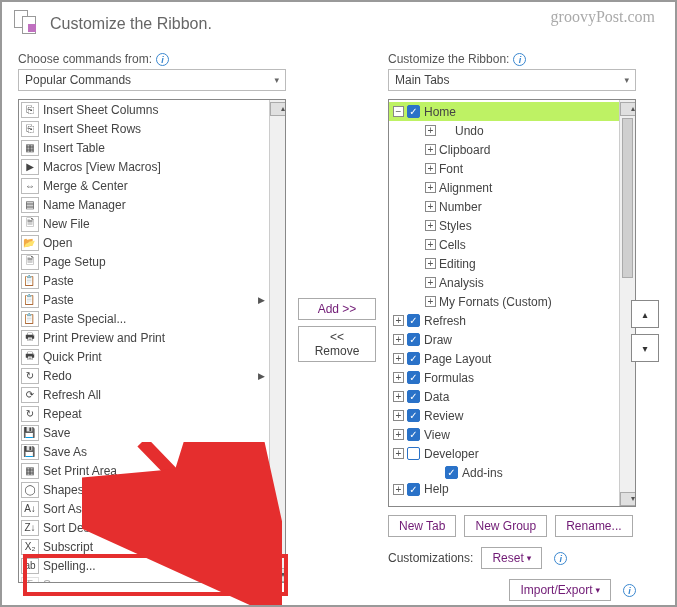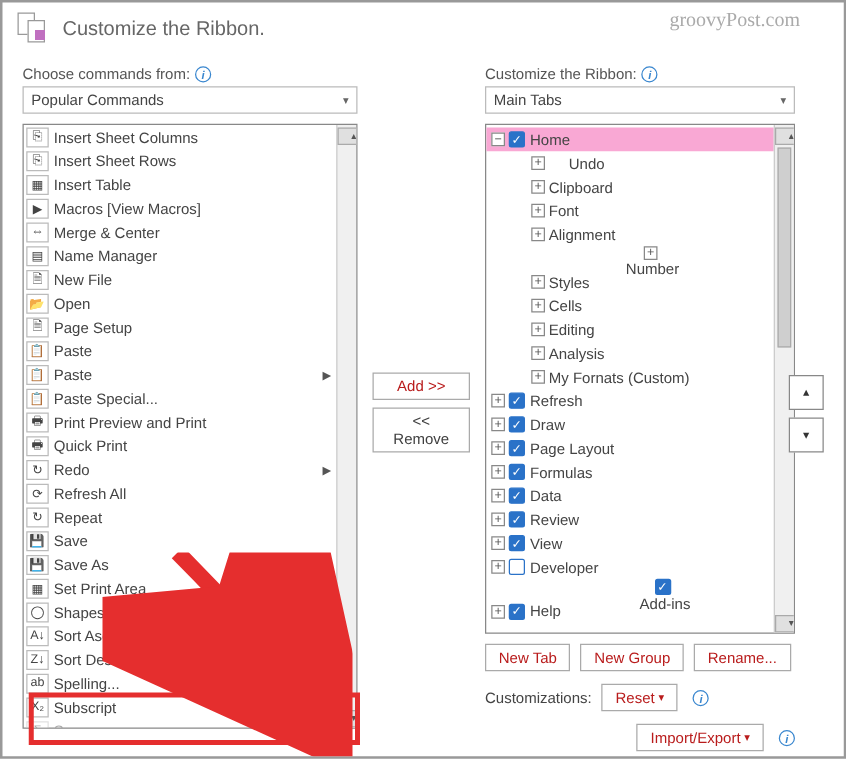--- a/index.html
+++ b/index.html
@@ -29,21 +29,21 @@
   border: 1px solid #999; background: #fff;
 }
 .header-icon .doc.a { left: 0; top: 0; }
 .header-icon .doc.b { left: 8px; top: 6px; }
 .header-icon .sq {
   position: absolute; width: 8px; height: 8px;
   background: #c070c0; left: 14px; top: 14px;
 }
 .header-title { font-size: 16px; color: #666; }
 .watermark {
-  position: absolute; top: 6px; right: 35px;
+  position: absolute; top: 6px; right: 20px;
   font-size: 16px; color: #aaa;
   font-family: Georgia, serif;
 }
 .cols {
   display: flex;
   padding: 4px 16px 0 16px;
   gap: 12px;
 }
 .col { flex: 0 0 268px; }
 .mid { flex: 0 0 78px; padding-top: 250px; }
@@ -126,21 +126,21 @@
   background: #cfcfcf; border: 1px solid #aaa;
 }
 .treebox .trows {
   position: absolute; left: 0; right: 16px; top: 0;
   padding: 2px 0;
 }
 .tnode {
   display: flex; align-items: center;
   height: 19px;
 }
-.tnode.sel { background: #f9a8d4; text-align: right; }
+.tnode.sel { background: #bef264; text-align: right; }
 .tnode .expander {
   width: 11px; height: 11px;
   border: 1px solid #888;
   font-size: 10px; line-height: 9px;
   text-align: center; color: #555;
   margin-right: 3px;
   background: #fff;
 }
 .tnode .expander.minus::before { content: "−"; }
 .tnode .expander.plus::before { content: "+"; }
@@ -155,21 +155,21 @@
 .tnode .chk.on::after { content: "✓"; }
 .tnode .chk.off { background: #fff; }
 .btn-row {
   display: flex; gap: 8px; margin-top: 8px;
 }
 .btn {
   border: 1px solid #aaa;
   background: #fff;
   padding: 3px 10px;
   font-size: 12px;
-  color: #b91c1c;
+  color: #701a75;
   display: inline-flex; align-items: center;
   gap: 3px;
 }
 .btn.disabled { color: #404040; }
 .fullw { width: 100%; justify-content: center; }
 .cust-row {
   display: flex; align-items: center;
   margin-top: 10px; gap: 8px;
 }
 .spin-group {
@@ -316,26 +316,26 @@
           </div>
           <div class="cmd-row">
             <span class="cico">A↓</span>
             <span>Sort Ascending</span>
           </div>
           <div class="cmd-row">
             <span class="cico">Z↓</span>
             <span>Sort Descending</span>
           </div>
           <div class="cmd-row">
+            <span class="cico">X₂</span>
+            <span>Subscript</span>
+          </div>
+          <div class="cmd-row">
             <span class="cico">ab</span>
             <span>Spelling...</span>
-          </div>
-          <div class="cmd-row">
-            <span class="cico">X₂</span>
-            <span>Subscript</span>
           </div>
           <div class="cmd-row" style="opacity: 0.45;">
             <span class="cico">Σ</span>
             <span>Sum</span>
           </div>
         </div>
       <div class="scroll">
         <div class="btn">▴</div>
         <div class="btn dn">▾</div>
       </div>
@@ -372,21 +372,21 @@
             <span>Clipboard</span>
           </div>
           <div class="tnode" style="padding-left: 36px;">
             <span class="expander plus"></span>
             <span>Font</span>
           </div>
           <div class="tnode" style="padding-left: 36px;">
             <span class="expander plus"></span>
             <span>Alignment</span>
           </div>
-          <div class="tnode" style="padding-left: 36px; flex-direction: column;">
+          <div class="tnode" style="padding-left: 36px;">
             <span class="expander plus"></span>
             <span>Number</span>
           </div>
           <div class="tnode" style="padding-left: 36px;">
             <span class="expander plus"></span>
             <span>Styles</span>
           </div>
           <div class="tnode" style="padding-left: 36px;">
             <span class="expander plus"></span>
             <span>Cells</span>
@@ -436,21 +436,21 @@
           <div class="tnode" style="padding-left: 4px;">
             <span class="expander plus"></span>
             <span class="chk on"></span>
             <span>View</span>
           </div>
           <div class="tnode" style="padding-left: 4px;">
             <span class="expander plus"></span>
             <span class="chk off"></span>
             <span>Developer</span>
           </div>
-          <div class="tnode" style="padding-left: 56px; flex-direction: column;">
+          <div class="tnode" style="padding-left: 56px;">
             <span class="chk on"></span>
             <span>Add-ins</span>
           </div>
           <div class="tnode" style="height: 14px; overflow: hidden; padding-left: 4px;">
             <span class="expander plus"></span>
             <span class="chk on"></span>
             <span>Help</span>
           </div>
         </div>
       <div class="scroll">

